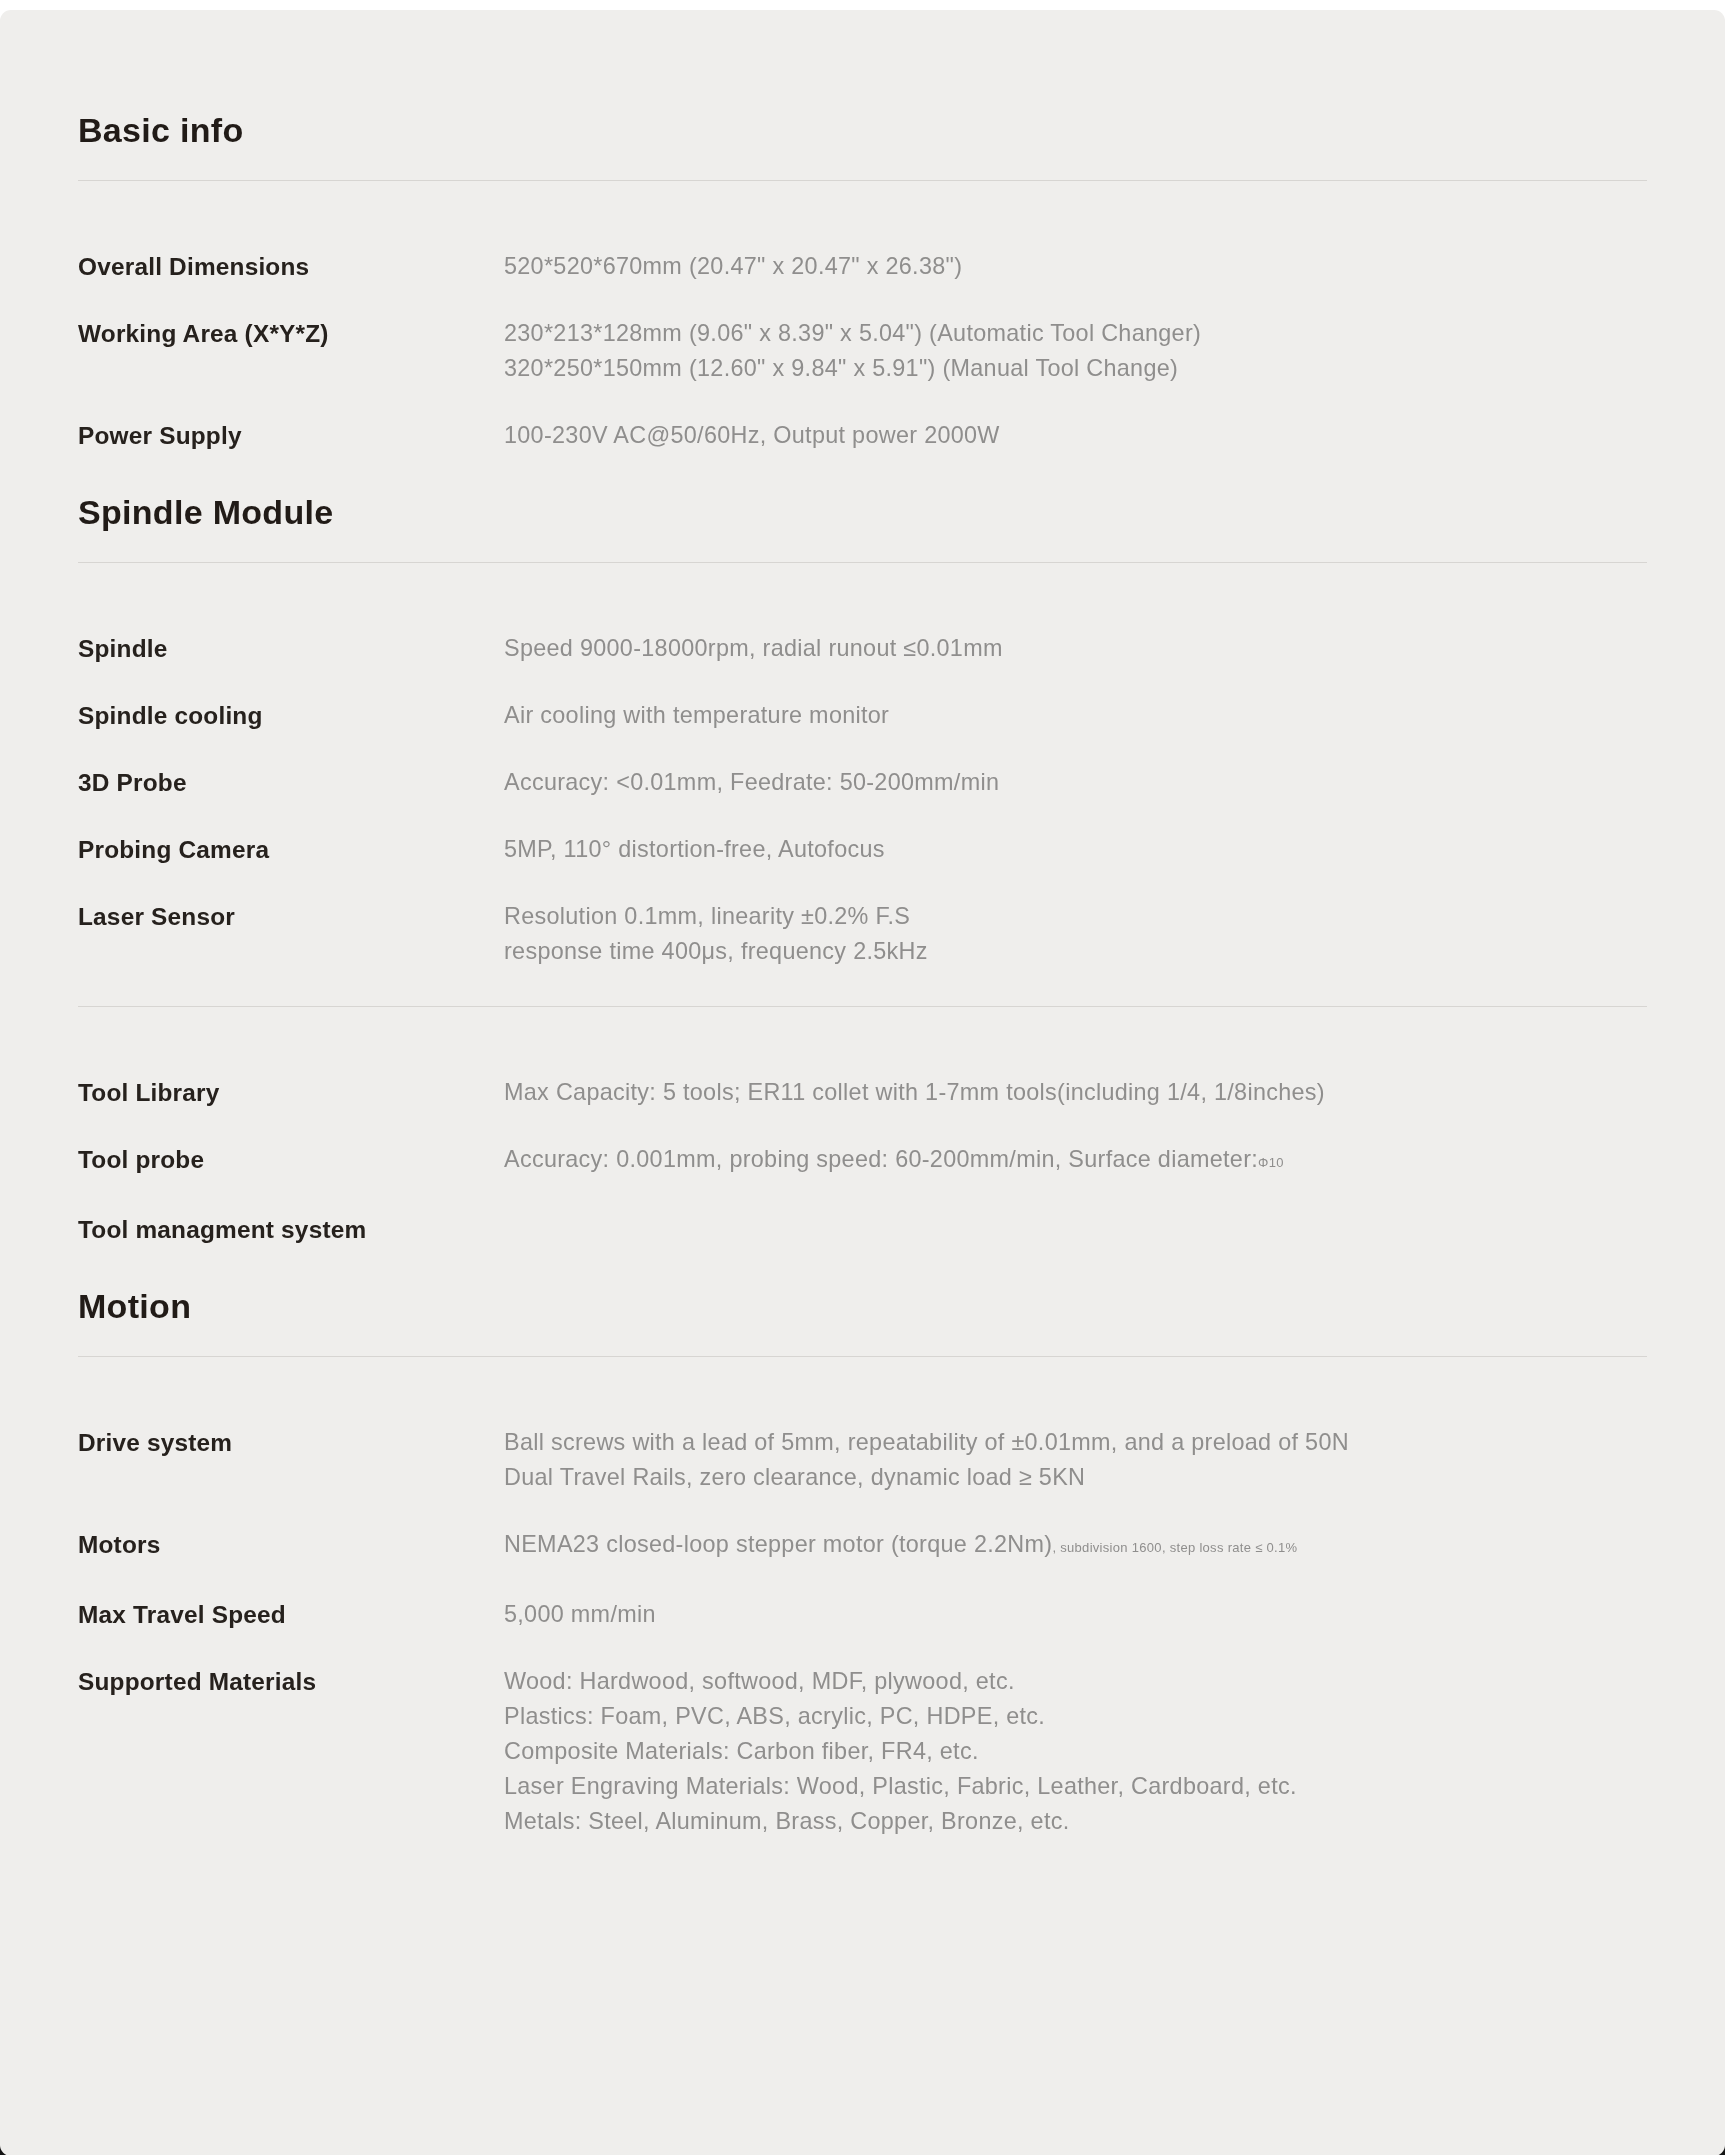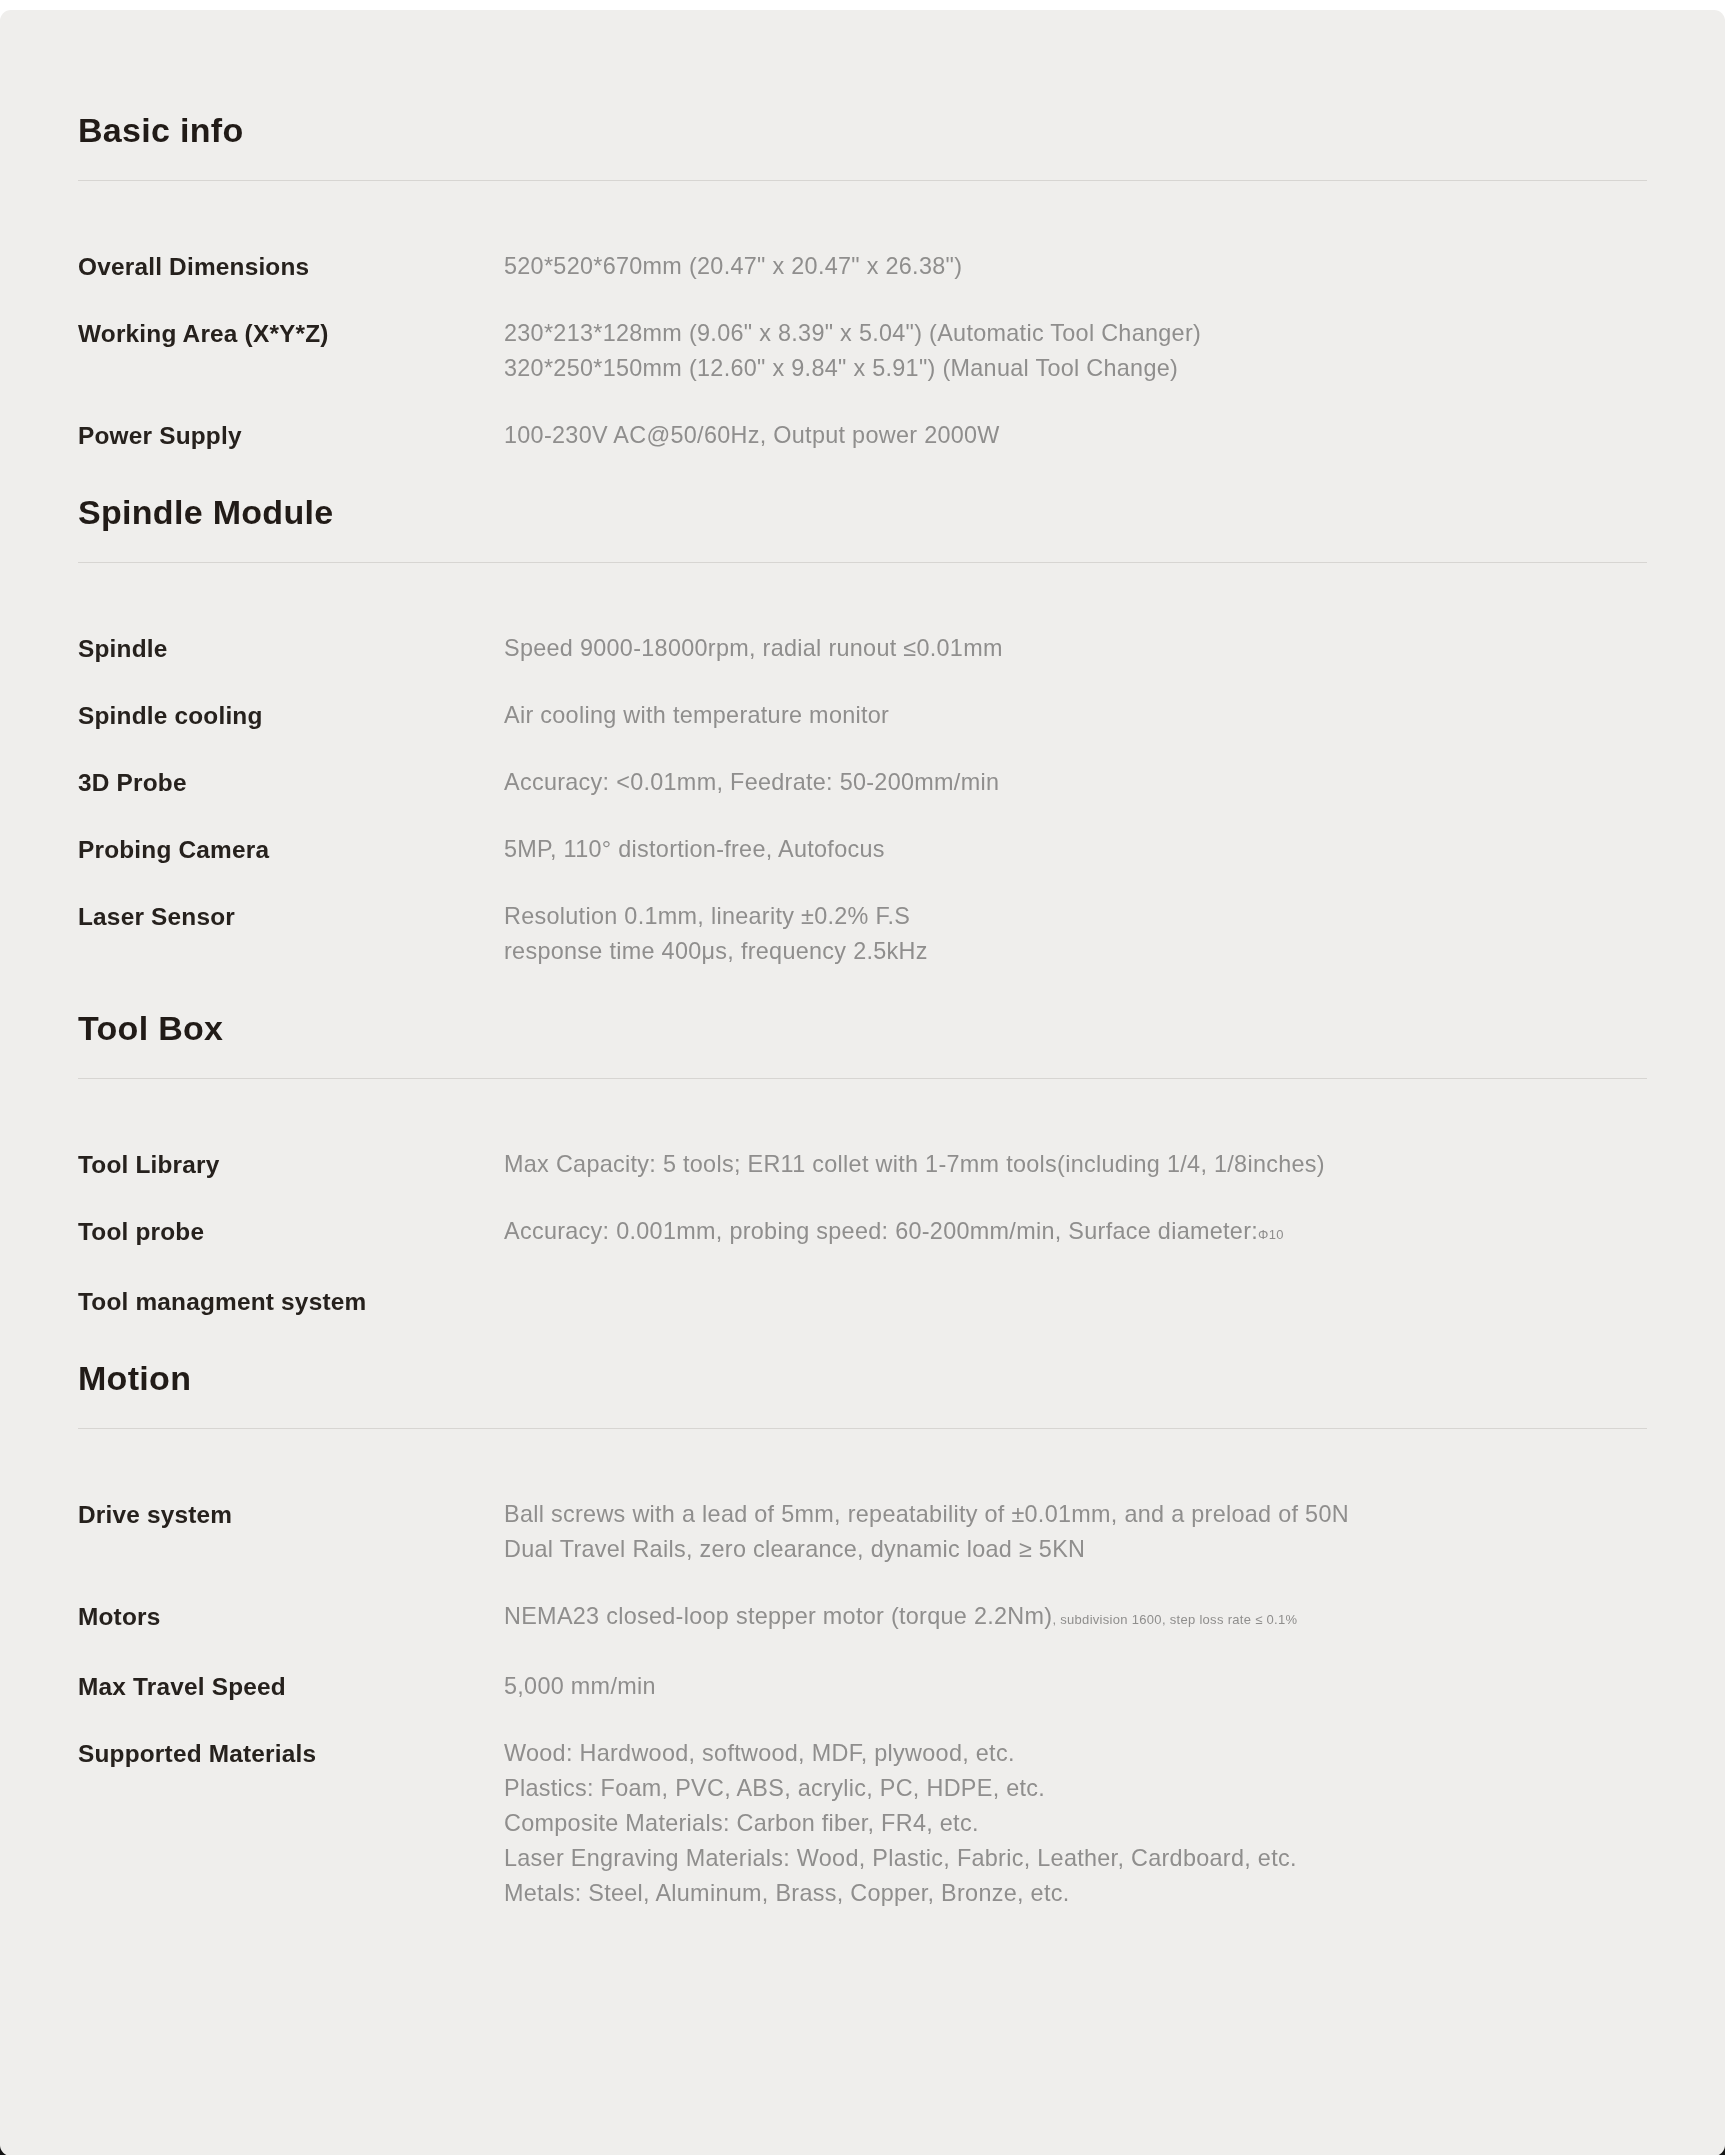--- a/index.html
+++ b/index.html
@@ -133,21 +133,20 @@
         <div class="row">
           <div class="row-label">Laser Sensor</div>
           <div class="row-value">
             <div class="value-line"><span class="seg">Resolution 0.1mm, linearity ±0.2% F.S</span></div>
             <div class="value-line"><span class="seg">response time 400μs, frequency 2.5kHz</span></div>
           </div>
         </div>
       </div>
     </section>
     <section class="section">
-      <h2 class="section-title">Tool Box</h2>
       <div class="divider"></div>
       <div class="rows">
         <div class="row">
           <div class="row-label">Tool Library</div>
           <div class="row-value">
             <div class="value-line"><span class="seg">Max Capacity: 5 tools; ER11 collet with 1-7mm tools(including 1/4, 1/8inches)</span></div>
           </div>
         </div>
         <div class="row">
           <div class="row-label">Tool probe</div>

